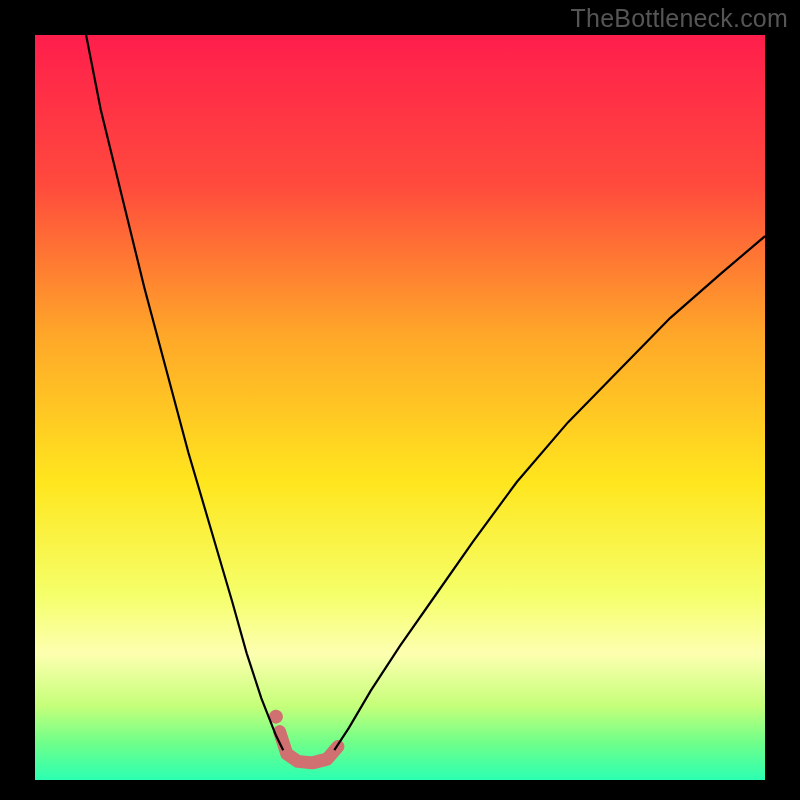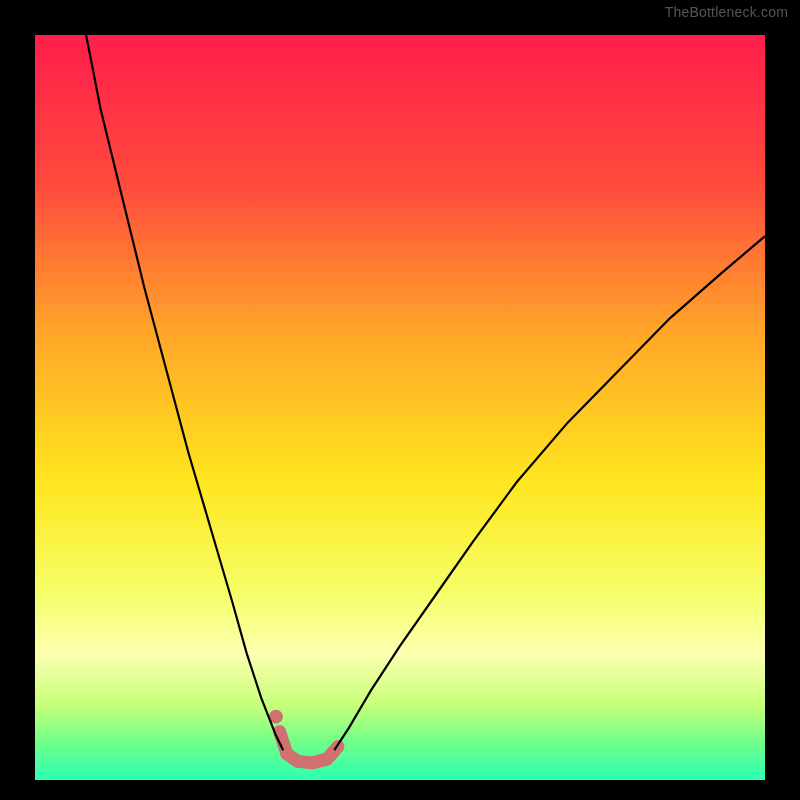--- a/index.html
+++ b/index.html
@@ -17,21 +17,21 @@
     left: 0;
     width: 800px;
     height: 800px;
     background: #000;
   }
   .watermark {
     position: absolute;
     top: 4px;
     right: 12px;
     color: #555;
-    font-size: 14px;
+    font-size: 25px;
     font-family: Arial, sans-serif;
     z-index: 10;
     letter-spacing: 0.2px;
   }
   svg {
     position: absolute;
     top: 0;
     left: 0;
   }
 </style>

